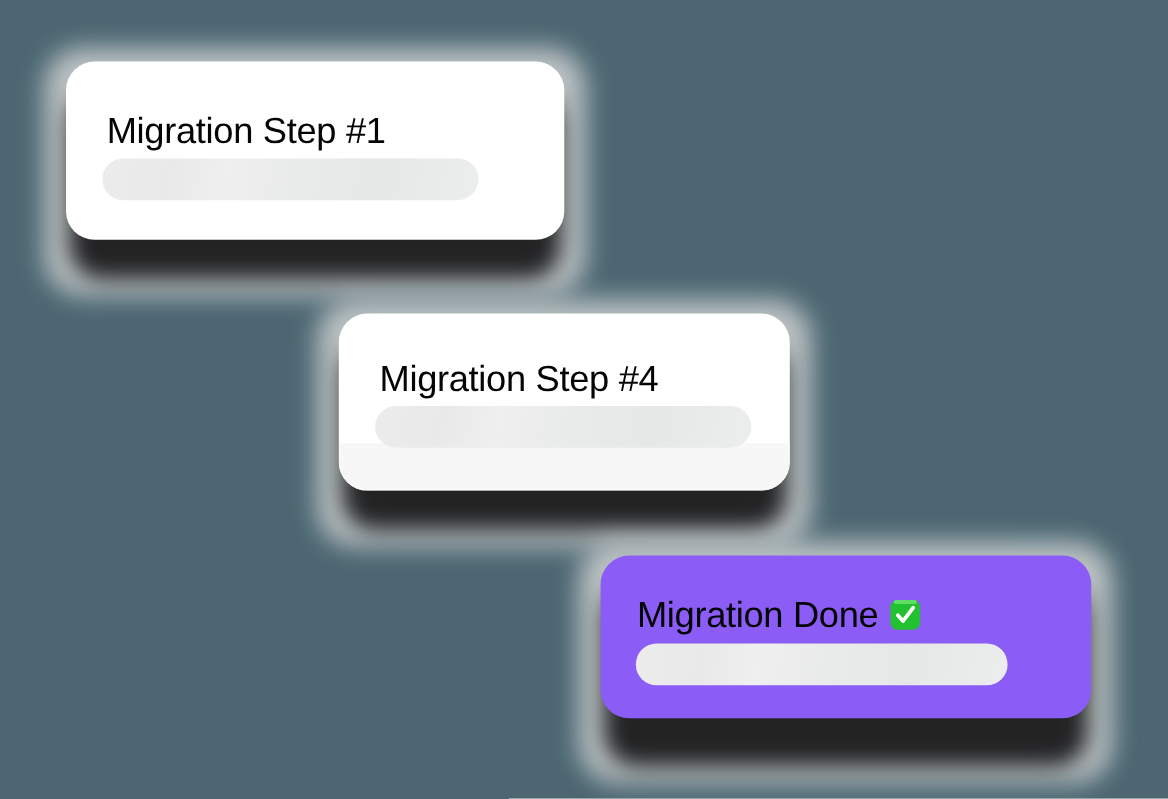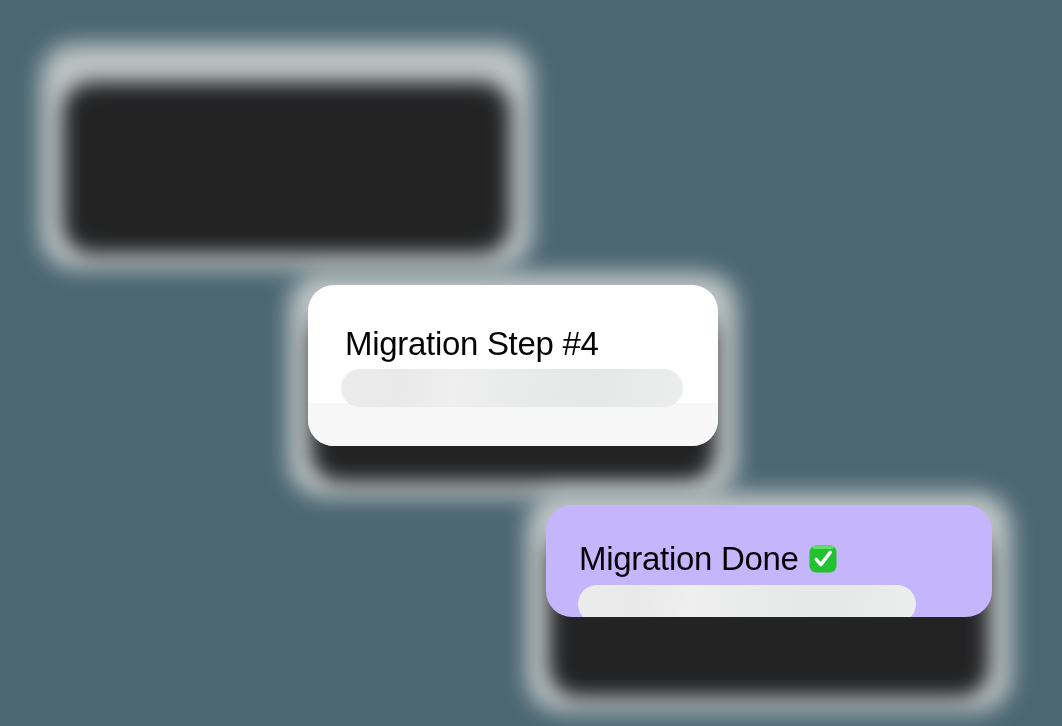--- a/index.html
+++ b/index.html
@@ -108,30 +108,34 @@
     background: #f7f7f7;
   }
 </style>
 </head>
 <body style="width: 1062px; height: 726px;">
 
 <div id="stage" style="width: 1062px; height: 726px; background: rgb(76, 103, 114);">
 
 <div class="halo" style="left: 41px; top: 44px; width: 491px; height: 224px; background: rgb(201, 205, 205);"></div>
     <div class="dropshadow" style="left: 63px; top: 82px; width: 447px; height: 172px; background: rgb(27, 27, 28);"></div>
+    <div class="card" style="left: 60px; top: 56px; width: 453px; height: 162px; border-radius: 26px; background: rgb(255, 255, 255);">
+      <div class="card-title" style="left: 37px; top: 46px; font-size: 33px; color: rgb(5, 5, 5);"><span>Migration Step #1</span></div>
+      <div class="skeleton" style="left: 33px; top: 88px; width: 342px; height: 38px;"></div>
+    </div>
     <div class="halo" style="left: 289px; top: 273px; width: 448px; height: 223px; background: rgb(201, 205, 205);"></div>
     <div class="dropshadow" style="left: 311px; top: 311px; width: 404px; height: 171px; background: rgb(27, 27, 28);"></div>
     <div class="card" style="left: 308px; top: 285px; width: 410px; height: 161px; border-radius: 26px; background: rgb(255, 255, 255);">
       <div class="card-footer-band" style="height: 43px;"></div>
       <div class="card-title" style="left: 37px; top: 42px; font-size: 33px; color: rgb(5, 5, 5);"><span>Migration Step #4</span></div>
       <div class="skeleton" style="left: 33px; top: 84px; width: 342px; height: 38px;"></div>
     </div>
     <div class="halo" style="left: 527px; top: 493px; width: 484px; height: 218px; background: rgb(201, 205, 205);"></div>
     <div class="dropshadow" style="left: 549px; top: 531px; width: 440px; height: 166px; background: rgb(27, 27, 28);"></div>
-    <div class="card" style="left: 546px; top: 505px; width: 446px; height: 112px; border-radius: 26px; background: #c4b5fd;">
+    <div class="card" style="left: 546px; top: 505px; width: 446px; height: 148px; border-radius: 26px; background: #8b5cf6;">
       <div class="card-title" style="left: 33px; top: 37px; font-size: 33px; color: rgb(5, 5, 5);"><span>Migration Done</span><span class="check-emoji"><svg width="30" height="30" viewBox="0 0 30 30" aria-hidden="true">
             <rect x="1.5" y="1.5" width="27" height="27" rx="6.5" fill="#21c12f"></rect>
             <rect x="4.5" y="1.5" width="21" height="3.5" rx="1.75" fill="#5ede66"></rect>
             <path d="M8.2 15.4 L12.9 20.6 L22.2 8.4" fill="none" stroke="#ffffff" stroke-width="3.4" stroke-linecap="round" stroke-linejoin="round"></path>
           </svg></span></div>
       <div class="skeleton" style="left: 32px; top: 80px; width: 338px; height: 38px;"></div>
     </div>
   </div>
 
 </body></html>

